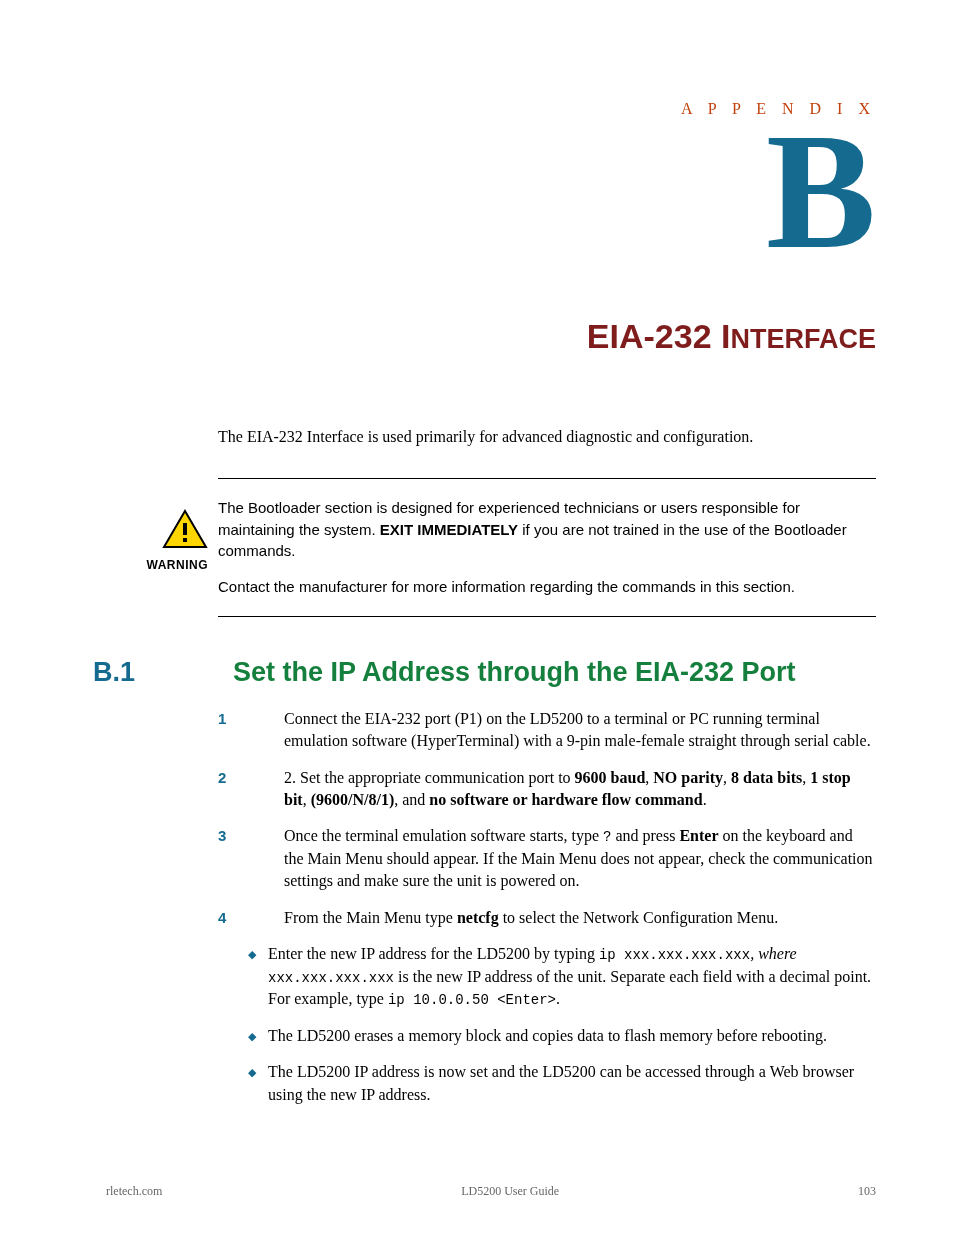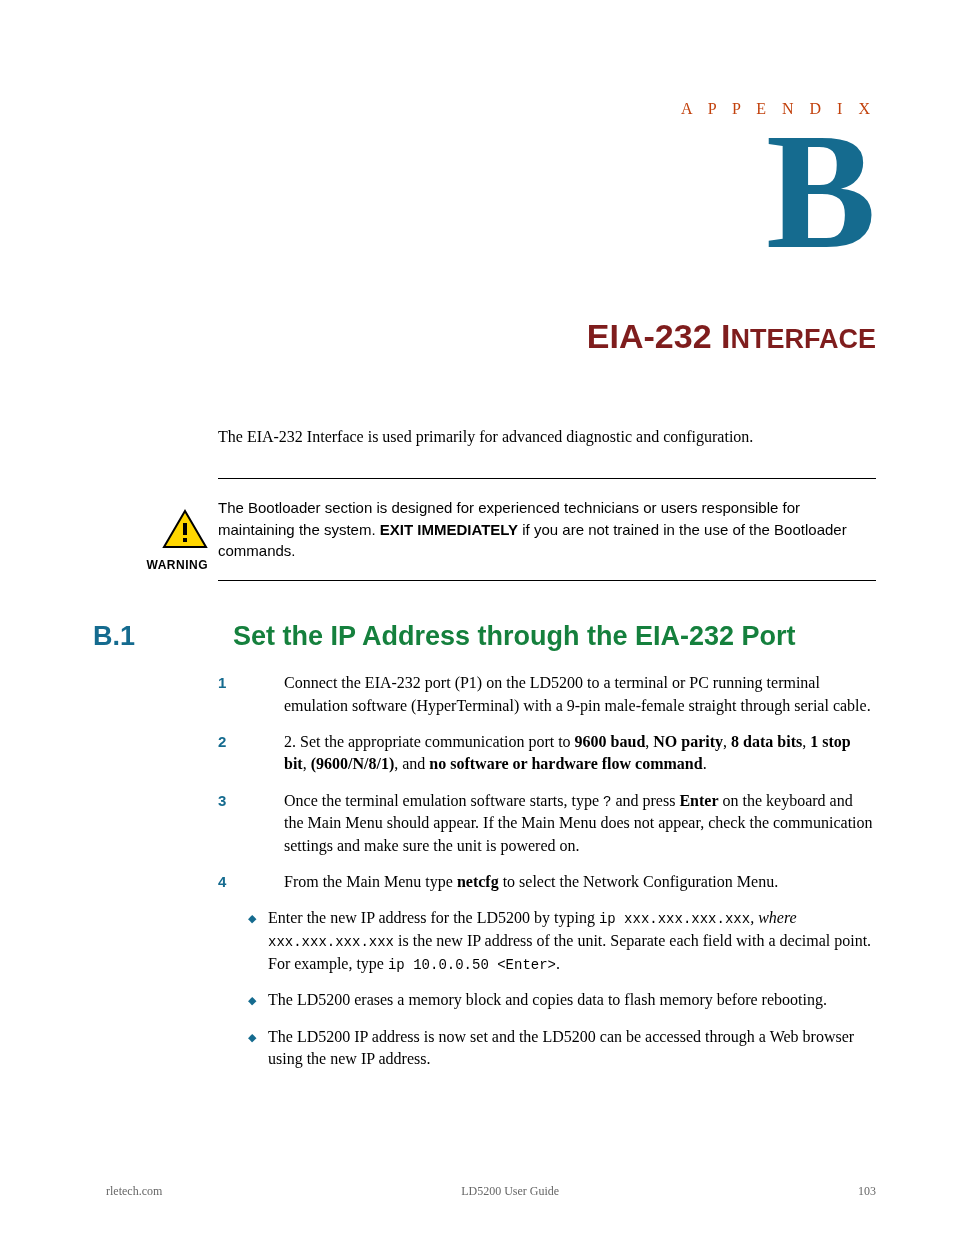--- a/index.html
+++ b/index.html
@@ -165,20 +165,21 @@
     <svg width="46" height="40" viewBox="0 0 46 40">
       <polygon points="23,2 44,38 2,38" fill="#ffd600" stroke="#000" stroke-width="2"></polygon>
       <rect x="21" y="14" width="4" height="12" fill="#000"></rect>
       <rect x="21" y="29" width="4" height="4" fill="#000"></rect>
     </svg>
     <div class="warning-label">WARNING</div>
   </div>
   <p>
     <span>The Bootloader section is designed for experienced technicians or users responsible for maintaining the system. </span><b>EXIT IMMEDIATELY</b><span> if you are not trained in the use of the Bootloader commands.</span>
   </p>
+  <p>Contact the manufacturer for more information regarding the commands in this section.</p>
 </div>
 
 <div class="section-row">
   <div class="section-num">B.1</div>
   <div class="section-title">Set the IP Address through the EIA-232 Port</div>
 </div>
 
 <div class="steps">
   <div class="step">
     <div class="step-num">1</div>

